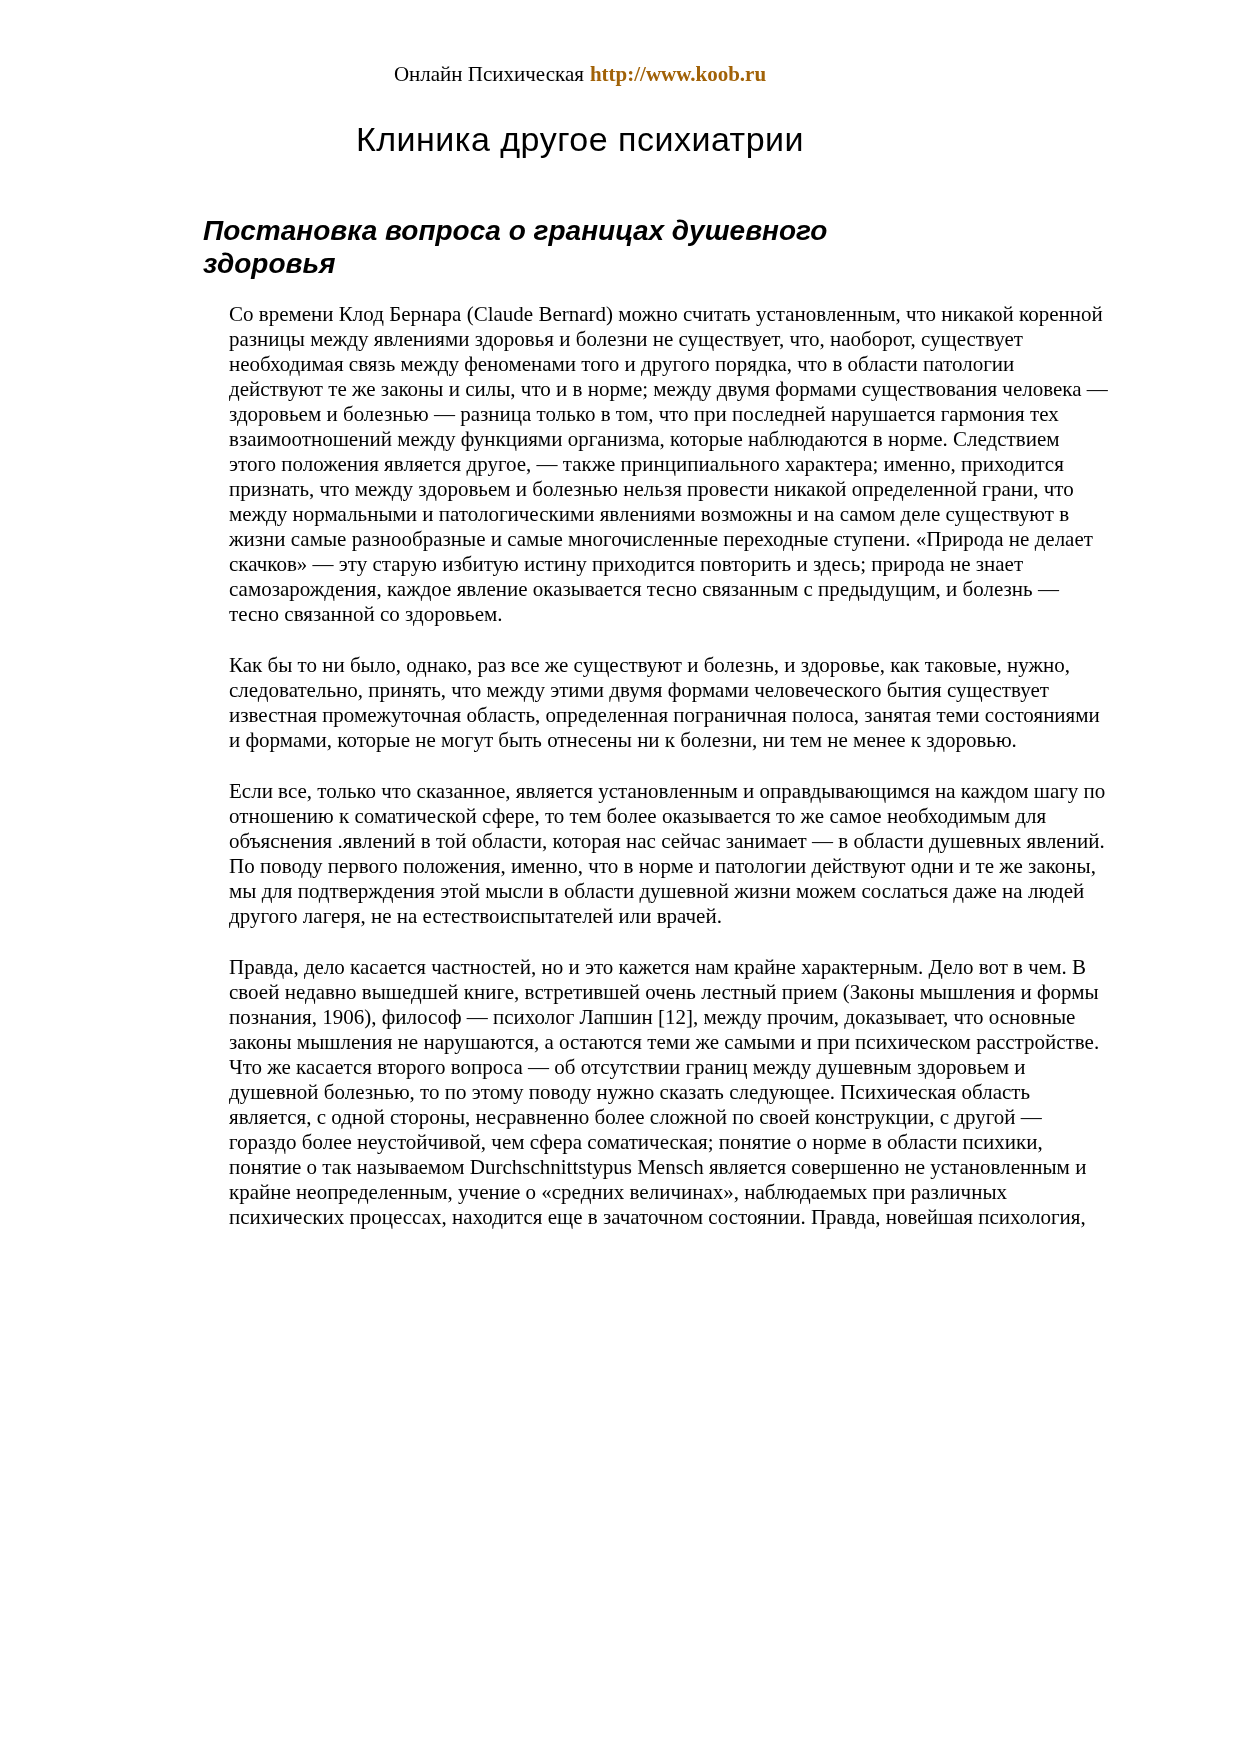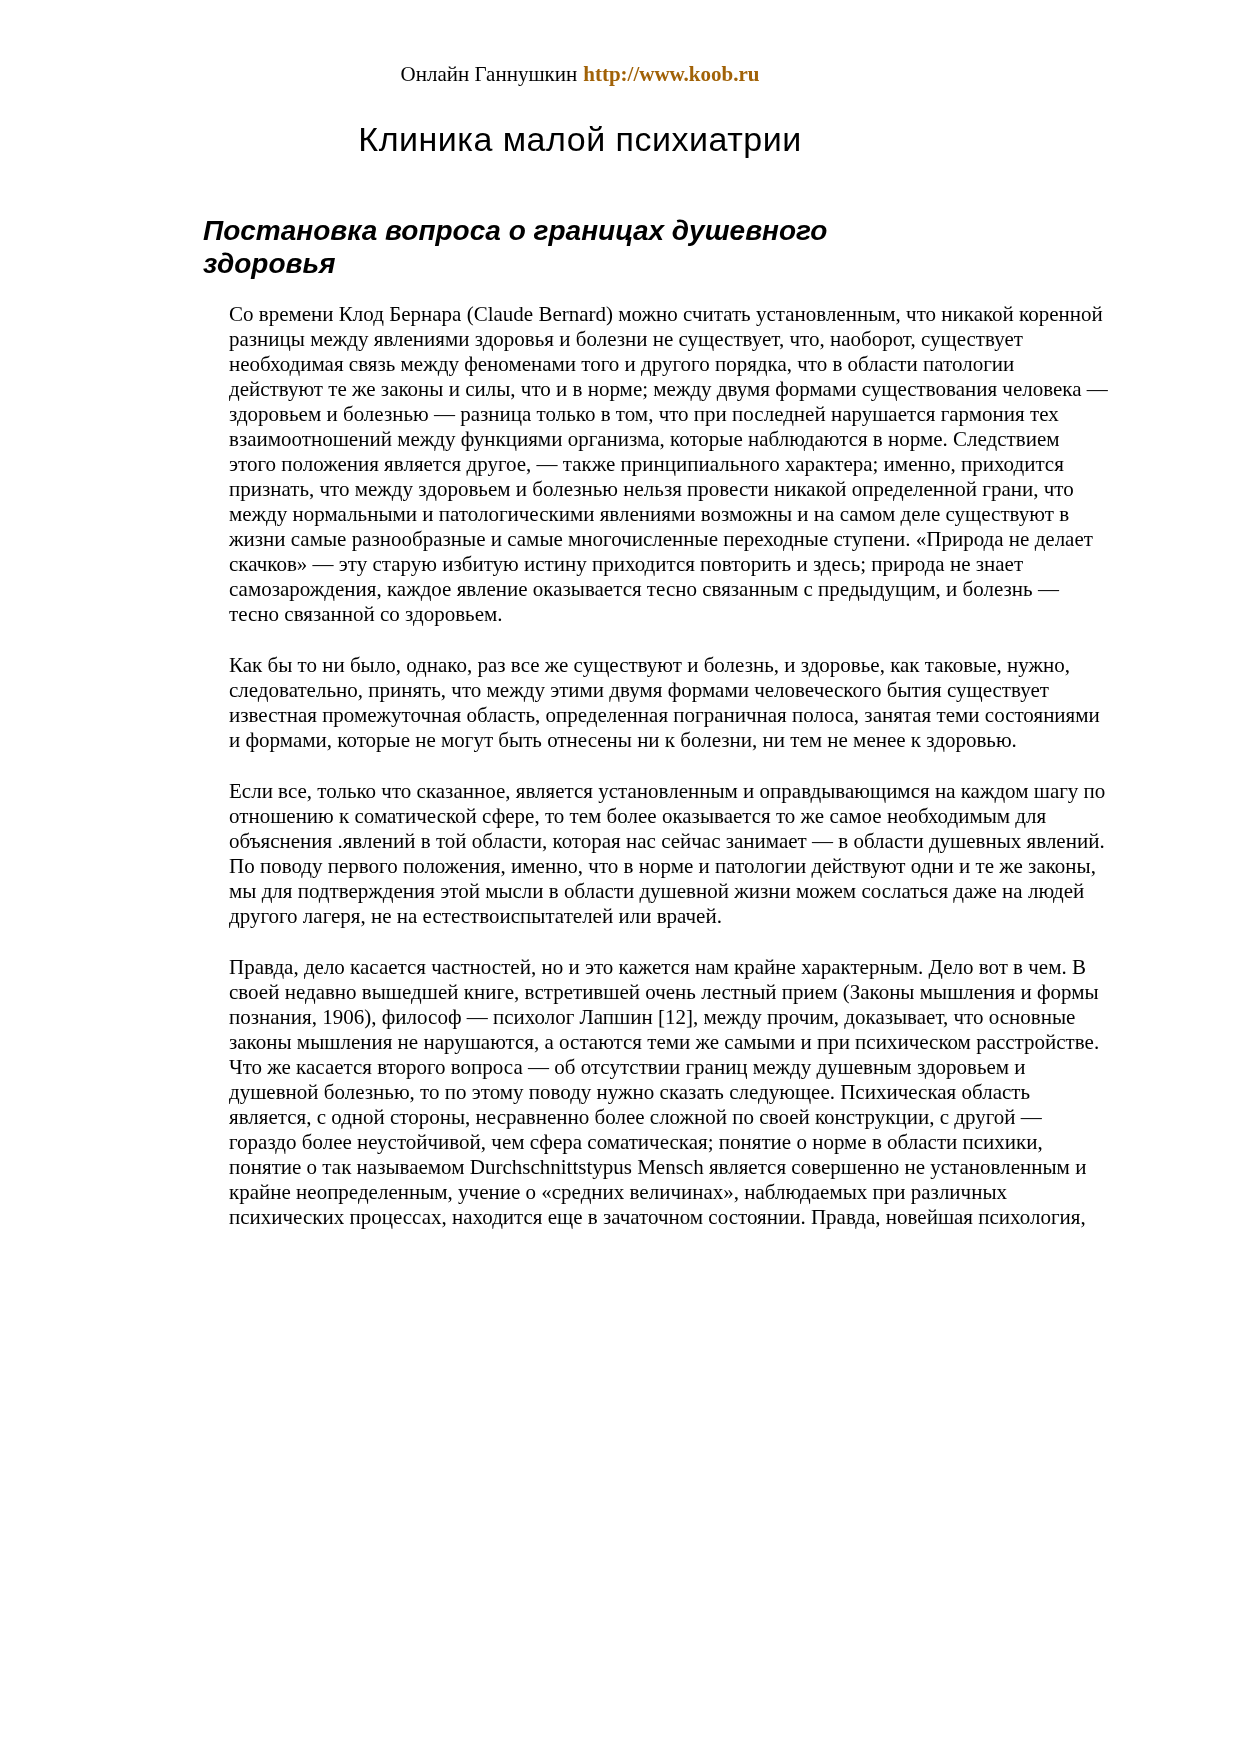--- a/index.html
+++ b/index.html
@@ -84,25 +84,25 @@
     text-align: left;
   }
 </style>
 </head>
 <body>
 
 <div class="page">
 
   <div class="front">
     <div class="header-line">
-      <span class="lib-label">Онлайн Ганнушкин</span><a class="lib-url">http://www.koob.ru</a>
+      <span class="lib-label">Онлайн Психическая</span><a class="lib-url">http://www.koob.ru</a>
     </div>
 
 
-    <h1 class="doc-title">Клиника малой психиатрии</h1>
+    <h1 class="doc-title">Клиника другое психиатрии</h1>
   </div>
 
   <h2 class="section-heading">Постановка вопроса о границах душевного здоровья</h2>
 
   <div class="body-text">
     <p>Со времени Клод Бернара (Claude Bernard) можно считать установленным, что никакой коренной разницы между явлениями здоровья и болезни не существует, что, наоборот, существует необходимая связь между феноменами того и другого порядка, что в области патологии действуют те же законы и силы, что и в норме; между двумя формами существования человека — здоровьем и болезнью — разница только в том, что при последней нарушается гармония тех взаимоотношений между функциями организма, которые наблюдаются в норме. Следствием этого положения является другое, — также принципиального характера; именно, приходится признать, что между здоровьем и болезнью нельзя провести никакой определенной грани, что между нормальными и патологическими явлениями возможны и на самом деле существуют в жизни самые разнообразные и самые многочисленные переходные ступени. «Природа не делает скачков» — эту старую избитую истину приходится повторить и здесь; природа не знает самозарождения, каждое явление оказывается тесно связанным с предыдущим, и болезнь — тесно связанной со здоровьем.</p>
     <p>Как бы то ни было, однако, раз все же существуют и болезнь, и здоровье, как таковые, нужно, следовательно, принять, что между этими двумя формами человеческого бытия существует известная промежуточная область, определенная пограничная полоса, занятая теми состояниями и формами, которые не могут быть отнесены ни к болезни, ни тем не менее к здоровью.</p>
     <p>Если все, только что сказанное, является установленным и оправдывающимся на каждом шагу по отношению к соматической сфере, то тем более оказывается то же самое необходимым для объяснения .явлений в той области, которая нас сейчас занимает — в области душевных явлений. По поводу первого положения, именно, что в норме и патологии действуют одни и те же законы, мы для подтверждения этой мысли в области душевной жизни можем сослаться даже на людей другого лагеря, не на естествоиспытателей или врачей.</p>
     <p>Правда, дело касается частностей, но и это кажется нам крайне характерным. Дело вот в чем. В своей недавно вышедшей книге, встретившей очень лестный прием (Законы мышления и формы познания, 1906), философ — психолог Лапшин [12], между прочим, доказывает, что основные законы мышления не нарушаются, а остаются теми же самыми и при психическом расстройстве. Что же касается второго вопроса — об отсутствии границ между душевным здоровьем и душевной болезнью, то по этому поводу нужно сказать следующее. Психическая область является, с одной стороны, несравненно более сложной по своей конструкции, с другой — гораздо более неустойчивой, чем сфера соматическая; понятие о норме в области психики, понятие о так называемом Durchschnittstypus Mensch является совершенно не установленным и крайне неопределенным, учение о «средних величинах», наблюдаемых при различных психических процессах, находится еще в зачаточном состоянии. Правда, новейшая психология,</p>
   </div>

